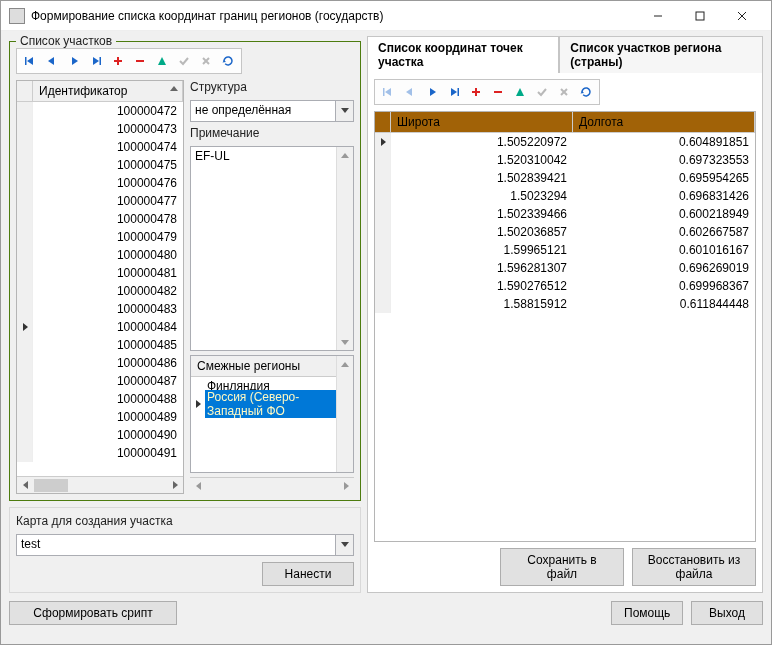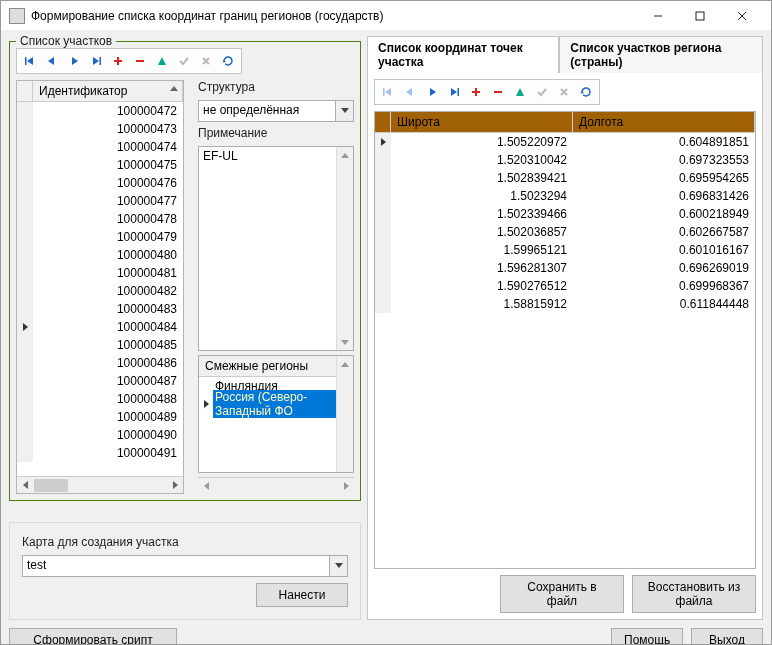--- a/index.html
+++ b/index.html
@@ -26,38 +26,38 @@
 .id-header-label { flex: 1; }
 .uparrow { position: absolute; right: 4px; top: 5px; width: 0; height: 0; border-left: 4px solid transparent; border-right: 4px solid transparent; border-bottom: 5px solid #666; }
 .id-body { flex: 1; overflow: hidden; }
 .id-row { display: flex; height: 18px; align-items: center; }
 .id-row-sel { width: 16px; border-right: 1px solid #eee; text-align: center; color: #555; background: #f0f0f0; height: 100%; display: flex; align-items: center; justify-content: center; }
 .id-row-val { flex: 1; text-align: right; padding-right: 6px; font-size: 12px; }
 .id-hscroll { height: 17px; border-top: 1px solid #ccc; display: flex; align-items: center; background: #f0f0f0; }
 .hscroll-arrow { width: 17px; height: 100%; display: flex; align-items: center; justify-content: center; }
 .hscroll-thumb { width: 34px; height: 13px; background: #cdcdcd; margin-left: 0px; }
 .hscroll-track { flex: 1; height: 100%; }
-.right-split { flex: 1; display: flex; flex-direction: column; gap: 4px; margin-left: 8px; }
+.right-split { flex: 1; display: flex; flex-direction: column; gap: 4px; }
 .lbl { font-size: 12px; color: #222; margin-bottom: 2px; }
 .select-box { display: flex; border: 1px solid #abadb3; background: #fff; height: 22px; }
 .select-box span { flex: 1; padding: 2px 4px; }
 .select-btn { width: 18px; border-left: 1px solid #abadb3; background: #efefef; display: flex; align-items: center; justify-content: center; }
 .textarea-box { flex: 1; border: 1px solid #abadb3; background: #fff; display: flex; }
 .textarea-inner { flex: 1; padding: 2px 4px; }
 .textarea-scroll { width: 17px; border-left: 1px solid #ddd; background: #f0f0f0; position: relative; }
 .adj-box { border: 1px solid #abadb3; background: #fff; display: flex; height: 118px; }
 .adj-list { flex: 1; overflow: hidden; }
 .adj-head { padding: 3px 6px; background: #f0f0f0; border-bottom: 1px solid #ccc; }
 .adj-item { display: flex; height: 18px; align-items: center; }
 .adj-item-sel { width: 14px; text-align: center; color: #444; }
 .adj-item-txt { flex: 1; padding-left: 2px; }
 .adj-item.selected .adj-item-txt { background: #0078d7; color: #fef9c3; }
 .adj-scroll { width: 17px; border-left: 1px solid #ddd; background: #f0f0f0; }
 .adj-hscroll { height: 17px; border-top: 1px solid #ccc; background: #f0f0f0; display: flex; }
-.map-group { border: 1px solid #d9d9d9; padding: 12px; margin-top: 21px; background: #f0f0f0; position: relative; }
+.map-group { border: 1px solid #d9d9d9; padding: 6px; margin-top: 6px; background: #f0f0f0; position: relative; }
 .wide-select { display: flex; border: 1px solid #abadb3; background: #fff; height: 22px; margin-top: 6px; }
 .wide-select span { flex: 1; padding: 2px 4px; }
 .btn { border: 1px solid #adadad; background: #e1e1e1; padding: 4px 12px; font-size: 12px; text-align: center; cursor: default; }
 .btn-row-right { display: flex; justify-content: flex-end; margin-top: 6px; }
 .tabs { display: flex; font-weight: bold; }
 .tab { padding: 4px 10px; border: 1px solid #c5c5c5; border-bottom: none; background: #f6f6f6; font-size: 12px; position: relative; top: 1px; }
 .tab.active { background: #fff; z-index: 2; }
 .tab-body { border: 1px solid #c5c5c5; background: #fff; padding: 6px; flex: 1; display: flex; flex-direction: column; }
 .coord-grid { border: 1px solid #b5b5b5; background: #fff; flex: 1; display: flex; flex-direction: column; margin-top: 6px; }
 .coord-head { display: flex; background: #a16207; border-bottom: 1px solid #ccc; }

